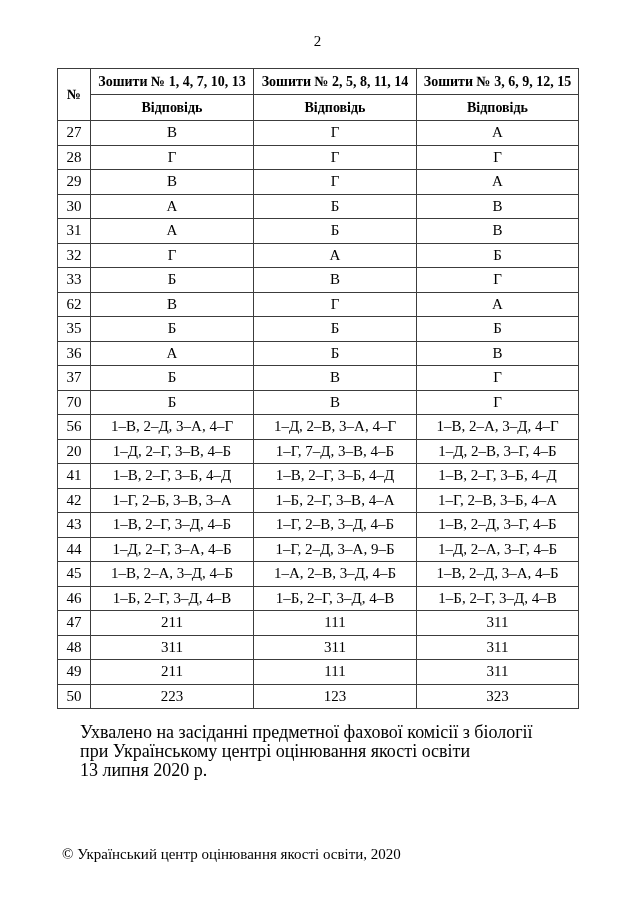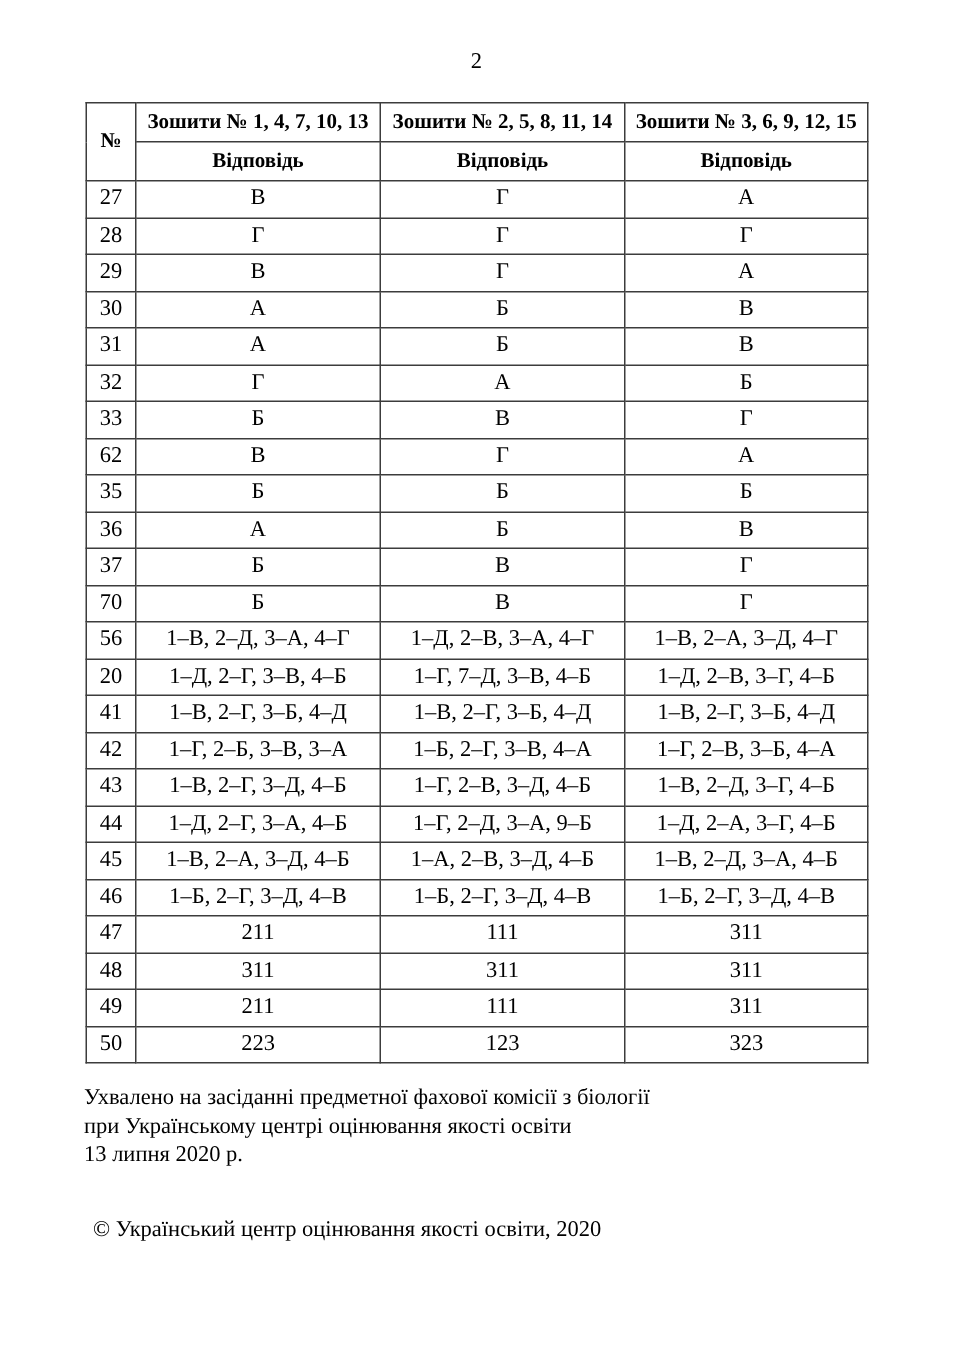--- a/index.html
+++ b/index.html
@@ -54,28 +54,28 @@
     font-size: 15px;
     height: 23.5px;
     font-weight: normal;
   }
   table.answer-table td.num-col {
     font-weight: normal;
   }
   .approval {
     position: absolute;
     top: 723px;
-    left: 56px;
+    left: 80px;
     width: 480px;
-    font-size: 15px;
+    font-size: 18px;
     line-height: 19px;
   }
   .footer {
     position: absolute;
-    top: 812px;
+    top: 846px;
     left: 62px;
     font-size: 15px;
   }
 </style>
 </head>
 <body>
 
 <div class="page">
 
   <div class="page-number">2</div>

